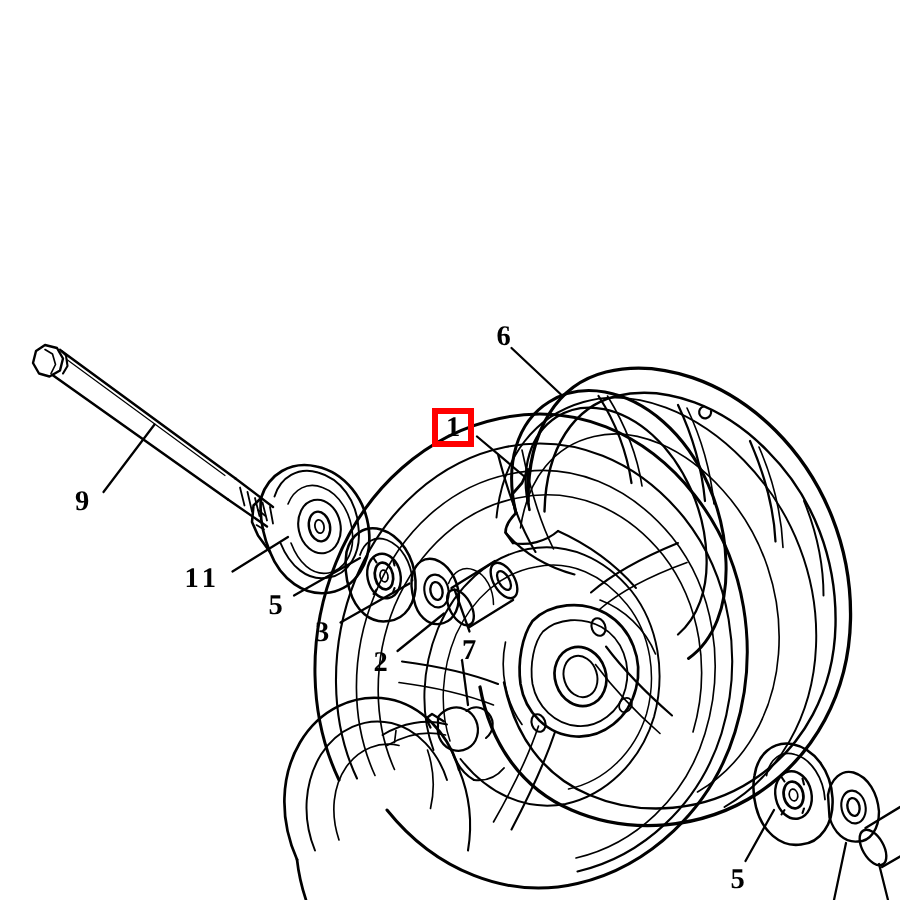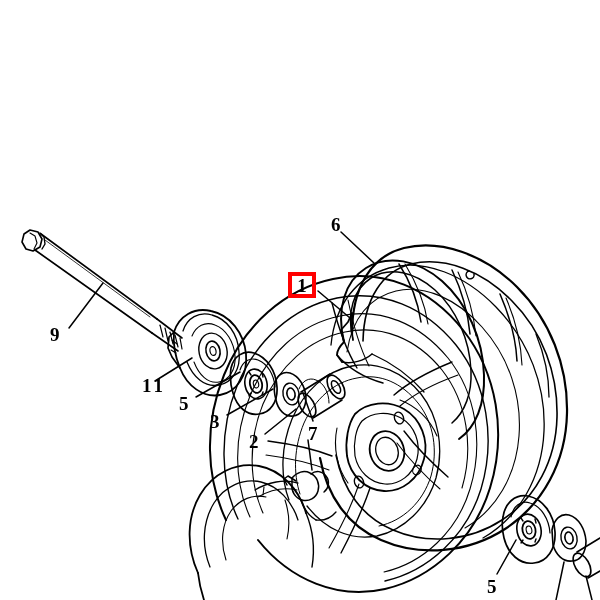--- a/index.html
+++ b/index.html
@@ -283,21 +283,21 @@
         <path d="M592 600 L586 576"></path>
       </g>
 
     </g>
   </svg>
 
   <div class="callout-label" style="left:331px; top:215px;">6</div>
 
   <div class="callout-label" style="left:50px; top:325px;">9</div>
 
-  <div class="callout-label" style="left:142px; top:376px; letter-spacing:3px;">11</div>
+  <div class="callout-label" style="left:123px; top:376px; letter-spacing:3px;">11</div>
 
   <div class="callout-label" style="left:179px; top:394px;">5</div>
 
   <div class="callout-label" style="left:210px; top:412px;">3</div>
 
   <div class="callout-label" style="left:249px; top:432px;">2</div>
 
   <div class="callout-label" style="left:308px; top:424px;">7</div>
 
   <div class="callout-label" style="left:487px; top:577px;">5</div>

